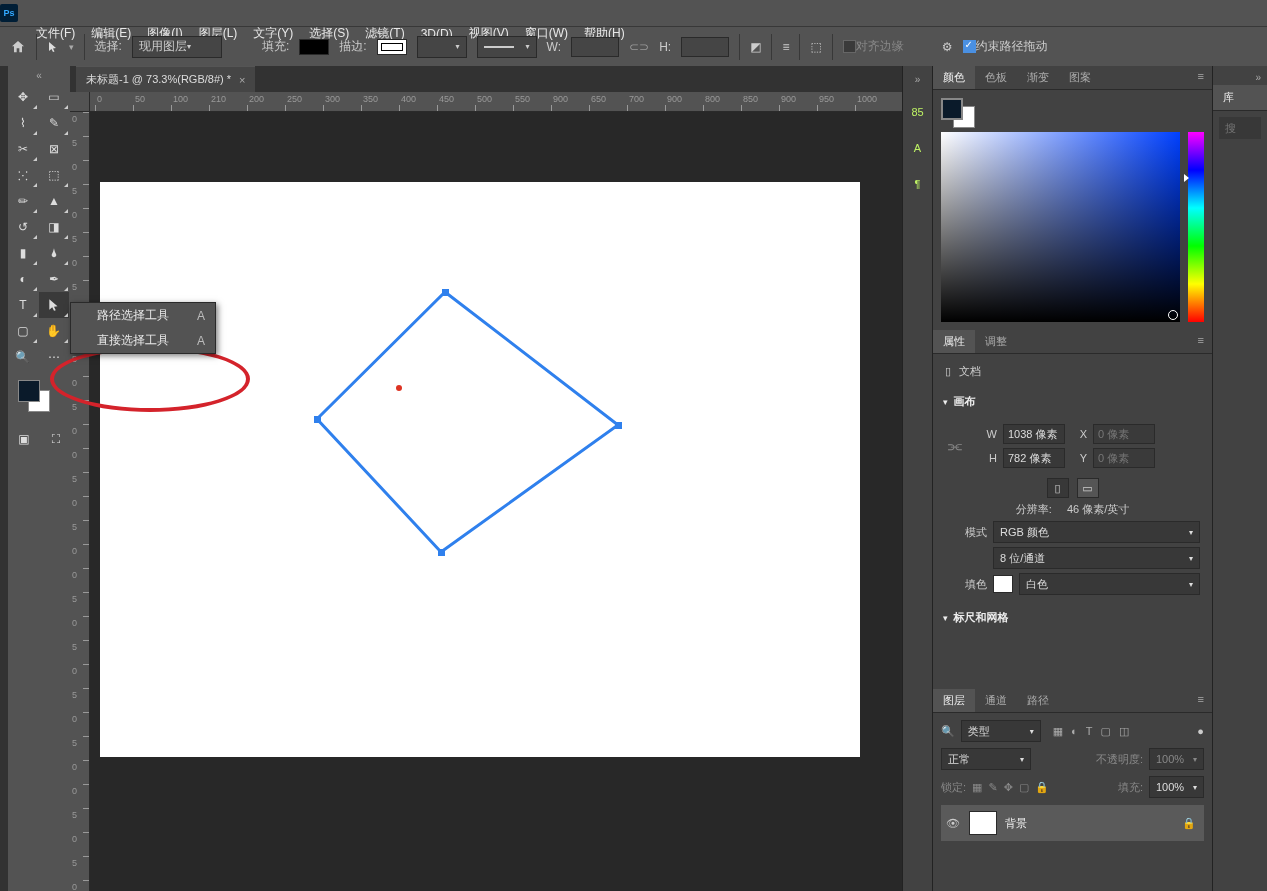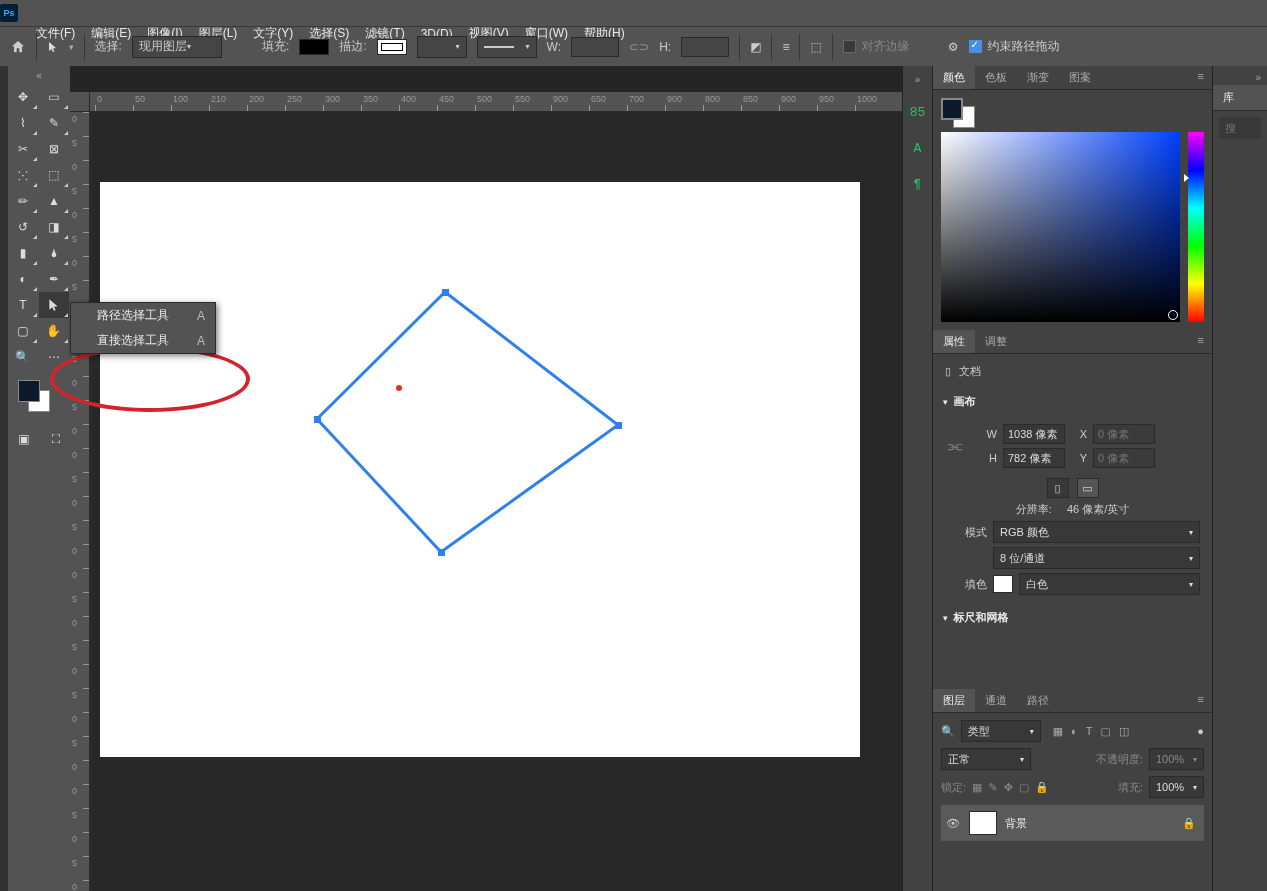--- a/index.html
+++ b/index.html
@@ -10,21 +10,21 @@
 .menu-bar .menu-item { padding: 0 8px; color: #e8e8e8; cursor: pointer; font-size: 12px; margin-top: 41px; }
 
 .options-bar { background: #535353; height: 40px; border-top: 1px solid #383838; display: flex; align-items: center; padding: 0 10px; gap: 10px; }
 .options-bar .home-ico { width:16px; height:16px; }
 .options-bar .arrow-ico { width:12px; height:12px; }
 .options-bar .sep { width:1px; height:26px; background:#383838; }
 .options-bar .label { color:#ccc; }
 .opts-select { background:#454545; border:1px solid #2a2a2a; color:#ccc; height:22px; padding:0 6px; }
 .swatch-sm { width:30px; height:16px; border:1px solid #2a2a2a; }
 .opts-input { background:#454545; border:1px solid #2a2a2a; width:48px; height:20px; color:#ccc; padding:0 4px; }
-.chk { display:flex; align-items:center; gap:6px; }
+.chk { display:flex; align-items:center; }
 .chk .box { width:13px; height:13px; background:#3a3a3a; border:1px solid #666; }
 .chk.on .box { background:#4a90e2; border-color:#4a90e2; position:relative; }
 .chk.on .box:after { content:"✓"; color:#fff; font-size:10px; position:absolute; top:-2px; left:1px; }
 
 .main { display:flex; height: calc(100% - 66px); }
 
 .left-edge { width:8px; background:#323232; }
 
 .tools { width:62px; background:#535353; display:flex; flex-direction:column; padding-top:4px; position:relative; }
 .tools .collapse { height:14px; text-align:center; color:#aaa; font-size:10px; }
@@ -56,21 +56,21 @@
 
 .ellipse-anno { position:absolute; width:200px; height:66px; border:4px solid #d4232b; border-radius:50%; pointer-events:none; }
 
 .flyout { position:absolute; background:#535353; border:1px solid #2a2a2a; box-shadow: 2px 2px 6px rgba(0,0,0,0.5); z-index:20;}
 .flyout .item { display:flex; align-items:center; padding:4px 10px; gap:8px; color:#e8e8e8; font-size:12px; white-space:nowrap; cursor:pointer; }
 .flyout .item .dot { width:6px; height:6px; background:#e8e8e8; border-radius:1px; visibility:hidden; }
 .flyout .item.sel .dot { visibility:visible; }
 .flyout .item .key { margin-left:auto; color:#bbb; padding-left:20px; }
 
 .panel-strip { width:30px; background:#424242; border-left:1px solid #222; padding-top:8px; display:flex; flex-direction:column; align-items:center; gap:18px; }
-.panel-strip .mini { width:18px; height:18px; color:#22c55e; display:flex; align-items:center; justify-content:center; cursor:pointer; font-size:13px;font-family:Liberation Mono, monospace;}
+.panel-strip .mini { width:18px; height:18px; color:#bef264; display:flex; align-items:center; justify-content:center; cursor:pointer; font-size:11px;}
 
 .right-panels { width:280px; background:#424242; border-left:1px solid #222; display:flex; flex-direction:column; font-size:11px; color:#ccc; position:relative;}
 .panel-tabs { display:flex; height:24px; border-bottom:1px solid #2a2a2a; }
 .panel-tabs .tab { padding:4px 10px; color:#aaa; cursor:pointer; }
 .panel-tabs .tab.active { background:#535353; color:#eee; }
 .panel-tabs .menu { margin-left:auto; padding:4px 8px; color:#aaa;}
 
 .color-panel-body { padding:8px; }
 .color-swatch-pair { display:flex; gap:0; margin-bottom:4px;}
 .color-swatch-pair .f { width:22px; height:22px; background:#0a1a2a; border:2px solid #888; position:relative; z-index:2; }
@@ -239,20 +239,26 @@
         <svg width="12" height="12" viewBox="0 0 24 24">
             <path fill="none" stroke="#ddd" stroke-width="2" d="M4 2l14 12-6 1 3 6-3 1-3-6-5 4z"></path>
           </svg>
         <span>直接选择工具</span>
         <span class="key">A</span>
       </div>
     </div>
   </div>
 
   <div class="doc-area">
+    <div class="doc-tab-bar">
+      <div class="doc-tab">
+        <span>未标题-1 @ 73.3%(RGB/8#) *</span>
+        <span class="close">×</span>
+      </div>
+    </div>
     <div class="ruler-corner"></div>
     <div class="ruler-h" id="ruler-h">
         <div class="tick" style="left: 5px;">
           <span class="num">0</span>
         </div>
         <div class="tick" style="left: 43px;">
           <span class="num">50</span>
         </div>
         <div class="tick" style="left: 81px;">
           <span class="num">100</span>

